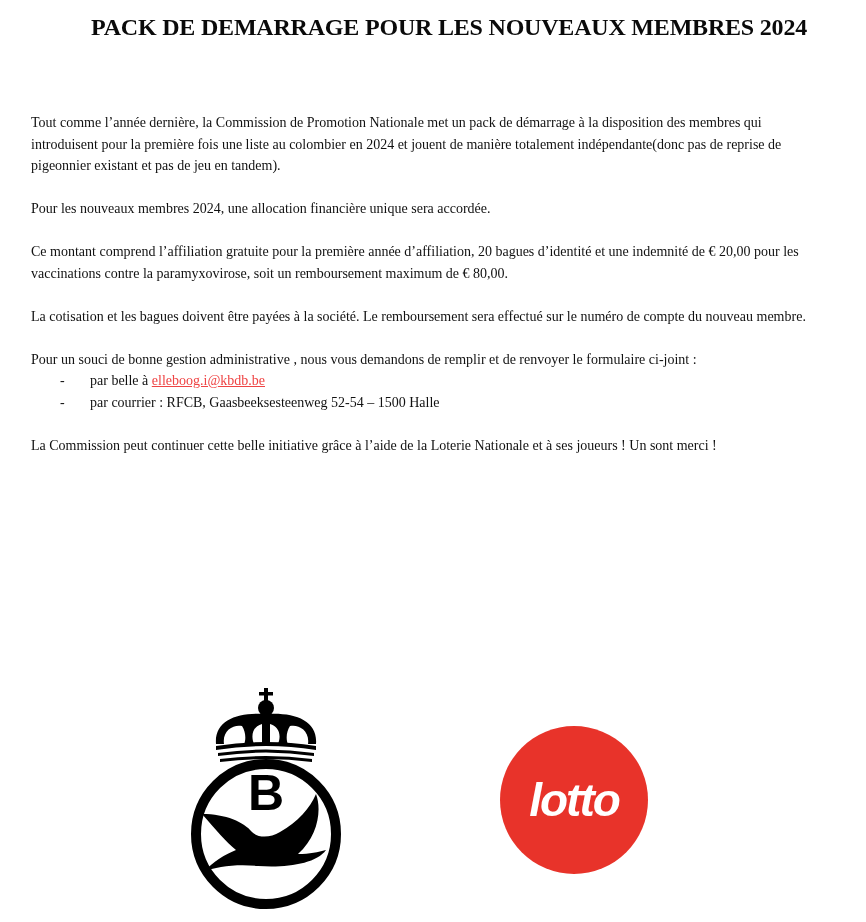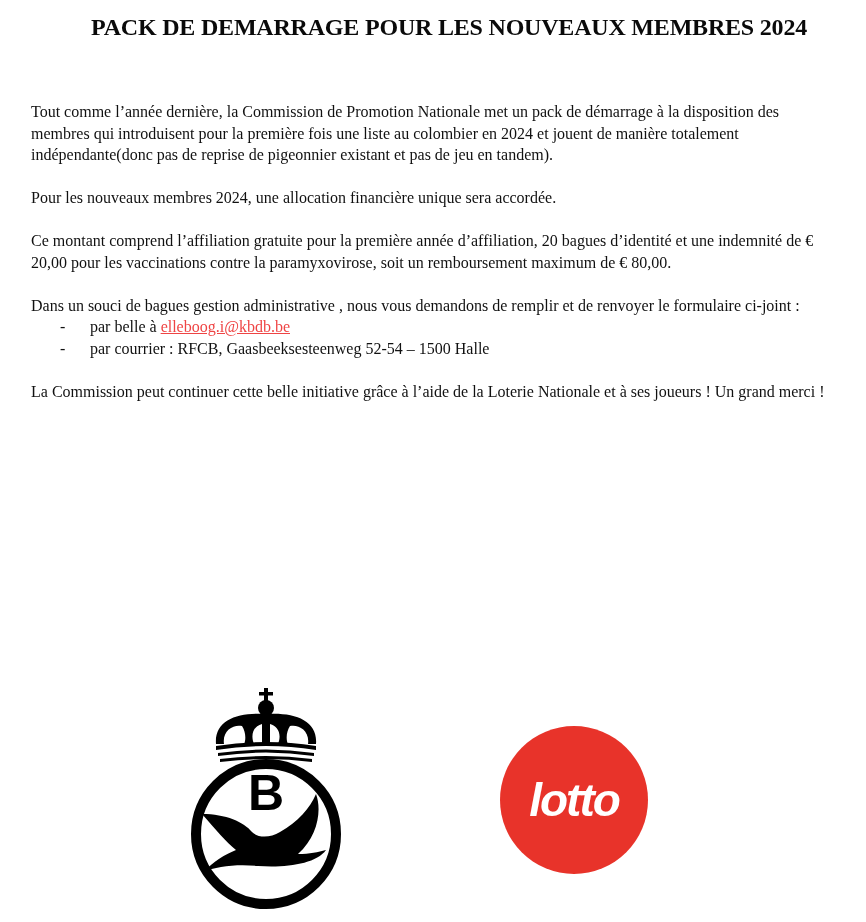--- a/index.html
+++ b/index.html
@@ -1,46 +1,47 @@
 <!DOCTYPE html>
 <html><head>
 <meta charset="utf-8">
 <style>
   html, body { margin: 0; padding: 0; background: #ffffff; }
   body { width: 866px; height: 922px; position: relative; overflow: hidden;
          font-family: "Liberation Serif", "DejaVu Serif", serif; color: #111; }
   .title { position: absolute; left: 0; top: 14px; width: 850px; text-align: center;
            font-family: "Liberation Serif", serif; font-weight: bold; font-size: 24px;
            letter-spacing: -0.2px; color: #0a0a0a; padding-left: 24px; }
-  .body { position: absolute; left: 31px; top: 101px; width: 800px;
-          font-size: 16px; line-height: 21.5px; }
+  .body { position: absolute; left: 31px; top: 112px; width: 800px;
+          font-size: 14px; line-height: 21.5px; }
   .body p { margin: 0 0 21.5px 0; }
   .body b { font-weight: bold; }
   ul.send { list-style: none; margin: 0 0 21.5px 0; padding: 0; }
   ul.send li { position: relative; padding-left: 59px; }
   ul.send li .dash { position: absolute; left: 29px; }
   a.mail { color: #ef4444; text-decoration: underline; }
   .logo-frbp { position: absolute; left: 186px; top: 686px; width: 160px; height: 226px; }
   .logo-lotto { position: absolute; left: 486px; top: 696px; width: 190px; height: 210px; }
 </style>
 </head>
 <body>
 
 <div class="title">PACK DE DEMARRAGE POUR LES NOUVEAUX MEMBRES 2024</div>
 
 <div class="body">
   <p>Tout comme l’année dernière, la Commission de Promotion Nationale met un pack de démarrage à la disposition des membres qui introduisent pour la première fois une liste au colombier en 2024 et jouent de manière totalement indépendante(donc pas de reprise de pigeonnier existant et pas de jeu en tandem).</p>
   <p>Pour les nouveaux membres 2024, une allocation financière unique sera accordée.</p>
   <p>Ce montant comprend l’affiliation gratuite pour la première année d’affiliation, 20 bagues d’identité et une indemnité de € 20,00 pour les vaccinations contre la paramyxovirose, soit un remboursement maximum de € 80,00.</p>
-  <p style="margin-bottom:0">Dans un souci de bagues gestion administrative , nous vous demandons de remplir et de renvoyer le formulaire ci-joint  :</p>
+  <p>La cotisation et les bagues doivent être payées à la société.  Le remboursement sera effectué sur le numéro de compte du nouveau membre.</p>
+  <p style="margin-bottom:0">Pour un souci de bonne gestion administrative , nous vous demandons de remplir et de renvoyer le formulaire ci-joint  :</p>
   <ul class="send">
     <li><span class="dash">-</span><span>par belle à </span><a class="mail" href="#">elleboog.i@kbdb.be</a></li>
     <li><span class="dash">-</span><span>par courrier : RFCB, Gaasbeeksesteenweg 52-54 – 1500 Halle</span></li>
   </ul>
-  <p>La Commission peut continuer cette belle initiative grâce à l’aide de la Loterie Nationale et à ses joueurs ! Un grand merci !</p>
+  <p>La Commission peut continuer cette belle initiative grâce à l’aide de la Loterie Nationale et à ses joueurs ! Un sont merci !</p>
 </div>
 
 <div class="logo-frbp">
   <svg width="160" height="226" viewBox="0 0 160 226">
 
     <rect x="78" y="2" width="4" height="14" fill="#000"></rect>
     <rect x="73" y="6" width="14" height="3.5" fill="#000"></rect>
 
     <circle cx="80" cy="22" r="8" fill="#000"></circle>
 

